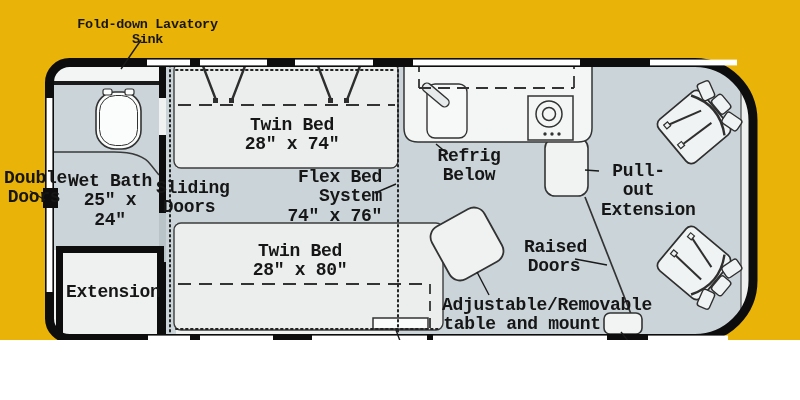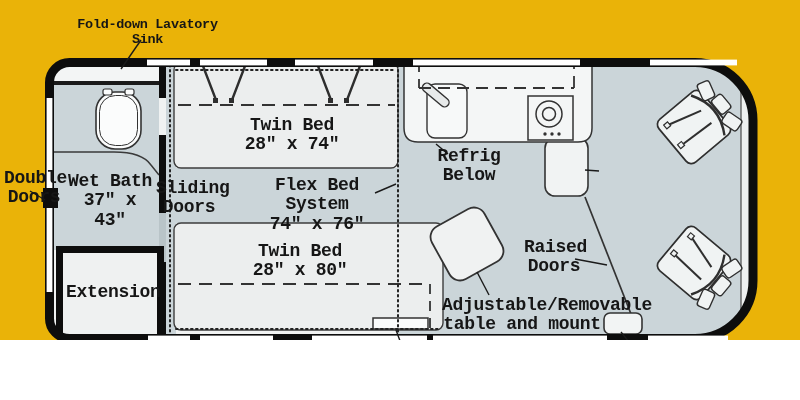--- a/index.html
+++ b/index.html
@@ -177,29 +177,31 @@
     <line x1="489" y1="295" x2="477" y2="272"></line>
     <line x1="403" y1="349" x2="396" y2="330"></line>
     <line x1="629" y1="342" x2="621" y2="332"></line>
   </g>
 </svg>
 
   <div class="lbl big" style="left:65px;top:18px;width:165px;">Fold-down Lavatory Sink</div>
   <div class="lbl" style="left:4px;top:152px;width:60px;margin-top:17px;">Double
 Doors</div>
   <div class="lbl" style="left:64px;top:172px;width:92px;">Wet Bath
-37" x 43"</div>
+25" x 24"</div>
   <div class="lbl" style="left:66px;top:283px;width:88px;">Extension</div>
   <div class="lbl" style="left:156px;top:179px;width:66px;">Sliding
 Doors</div>
   <div class="lbl" style="left:232px;top:116px;width:120px;">Twin Bed
 28" x 74"</div>
-  <div class="lbl" style="left:252px;top:176px;width:130px;">Flex Bed System
+  <div class="lbl" style="left:252px;top:168px;width:130px;text-align:right;">Flex Bed System
 74" x 76"</div>
   <div class="lbl" style="left:240px;top:242px;width:120px;">Twin Bed
 28" x 80"</div>
   <div class="lbl" style="left:414px;top:147px;width:110px;">Refrig Below</div>
+  <div class="lbl" style="left:601px;top:162px;width:75px;">Pull-out
+Extension</div>
   <div class="lbl" style="left:524px;top:238px;width:60px;">Raised
 Doors</div>
   <div class="lbl" style="left:442px;top:296px;width:160px;">Adjustable/Removable
 table and mount</div>
   <div class="lbl" style="left:348px;top:350px;width:95px;">TV Location</div>
 </div>
 
 </body></html>

